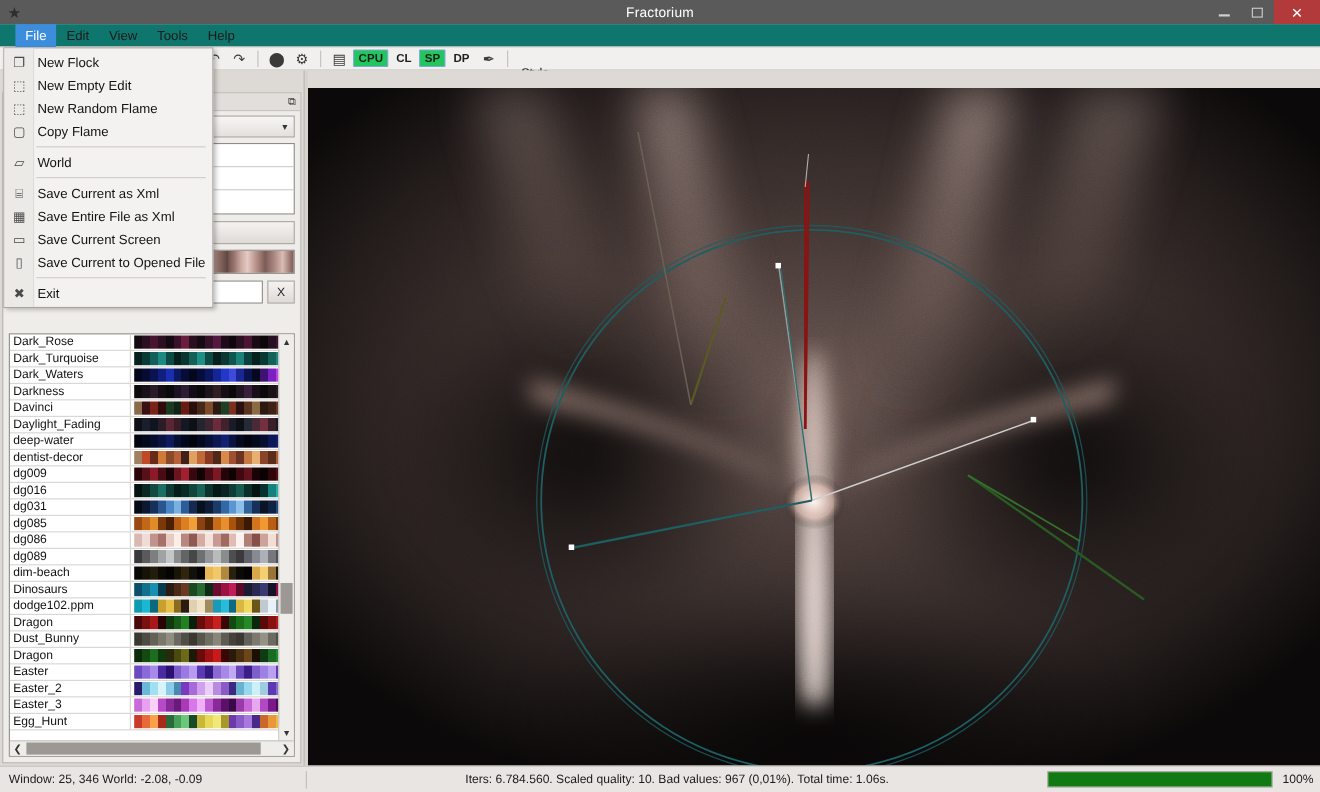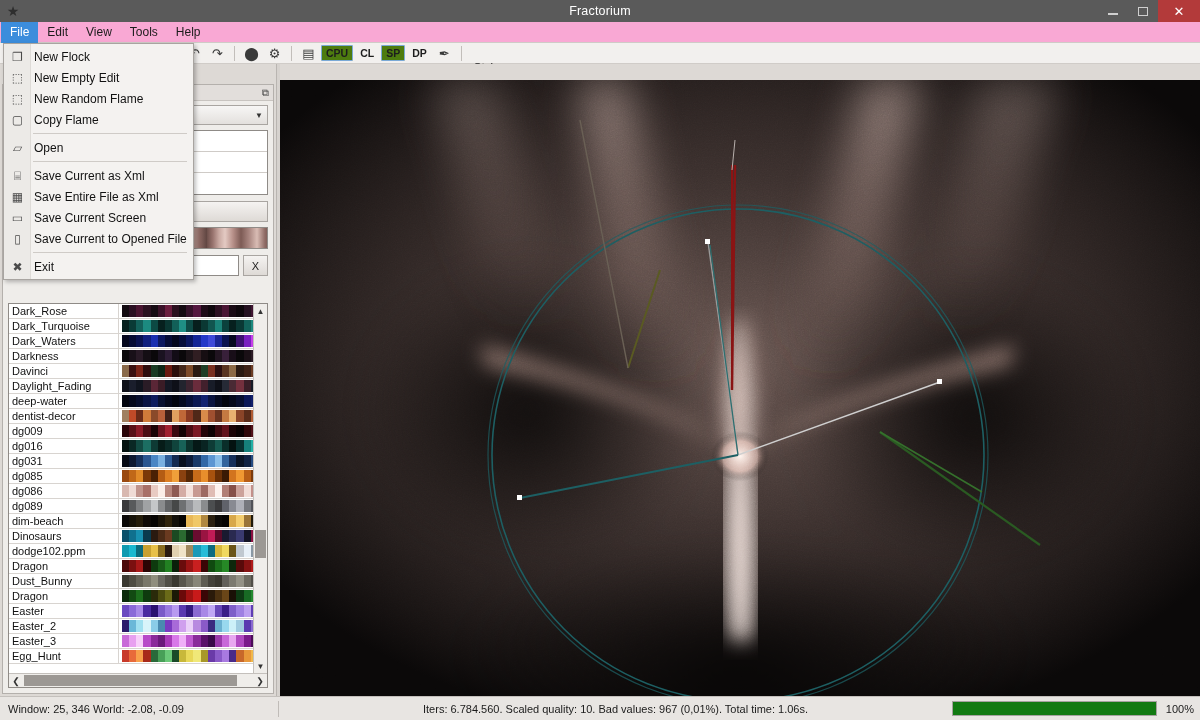--- a/index.html
+++ b/index.html
@@ -32,22 +32,22 @@
     width: 30px; height: 22px; display: flex; align-items: center; justify-content: center;
     color: #d8d8d8; font-size: 12px; line-height: 1;
   }
   .wbtn.close { width: 42px; background: #b33a3a; color: #fff; font-size: 13px; }
   .wbtn .glyph-min { display:block; width:10px; height:2px; background:#cfcfcf; margin-top:6px; }
   .wbtn .glyph-max { display:block; width:10px; height:9px; border:1.5px solid #cfcfcf; }
 
   
   .menubar {
     position: absolute; left: 0; top: 22px; width: 1200px; height: 21px;
-    background: #f9a8d4; border-bottom: 1px solid #cfcbc7;
-    display: flex; align-items: center; padding-left: 1px;
+    background: #0f766e; border-bottom: 1px solid #cfcbc7;
+    display: flex; align-items: center; padding-left: 14px;
   }
   .menubar .mi {
     padding: 3px 9px; font-size: 12px; color: #1b1b1b; height: 21px;
     display: flex; align-items: center;
   }
   .menubar .mi.active { background: #3c8ddc; color: #fff; }
 
   
   .toolbar {
     position: absolute; left: 0; top: 43px; width: 1200px; height: 21px;
@@ -57,21 +57,21 @@
   .tb-ico {
     width: 21px; height: 19px; display: flex; align-items: center; justify-content: center;
     color: #3a3a3a; font-size: 13px;
   }
   .tb-sep { width: 1px; height: 15px; background: #c2beba; margin: 0 4px; }
   .tb-tog {
     height: 16px; min-width: 24px; padding: 0 4px; font-size: 10.5px; font-weight: bold;
     display: flex; align-items: center; justify-content: center;
     color: #1d1d1d; border: 1px solid transparent; border-radius: 1px;
   }
-  .tb-tog.on { background: #4d7c0f; border-color: #7aa9d6; }
+  .tb-tog.on { background: #22c55e; border-color: #7aa9d6; }
   .tb-style { font-size: 11.5px; color: #1b1b1b; padding: 0 6px; margin-top: 27px; }
 
   
   .leftpanel {
     position: absolute; left: 0; top: 64px; width: 277px; bottom: 24px;
     background: #ddd9d5; border-right: 1px solid #b9b5b1;
   }
   .tabstrip { position: absolute; left: 0; top: 0; width: 277px; height: 20px; display: flex; align-items: flex-end; padding-left: 3px; }
   .tabitem {
     height: 18px; padding: 0 10px; font-size: 11.5px; color: #1b1b1b;
@@ -509,21 +509,21 @@
           <div class="dd-icon">⬚</div>
           <div class="dd-label">New Random Flame</div>
         </div>
         <div class="dd-item">
           <div class="dd-icon">▢</div>
           <div class="dd-label">Copy Flame</div>
         </div>
         <div class="dd-sep"></div>
         <div class="dd-item">
           <div class="dd-icon">▱</div>
-          <div class="dd-label">Open</div>
+          <div class="dd-label">World</div>
         </div>
         <div class="dd-sep"></div>
         <div class="dd-item">
           <div class="dd-icon">⌸</div>
           <div class="dd-label">Save Current as Xml</div>
         </div>
         <div class="dd-item">
           <div class="dd-icon">▦</div>
           <div class="dd-label">Save Entire File as Xml</div>
         </div>

